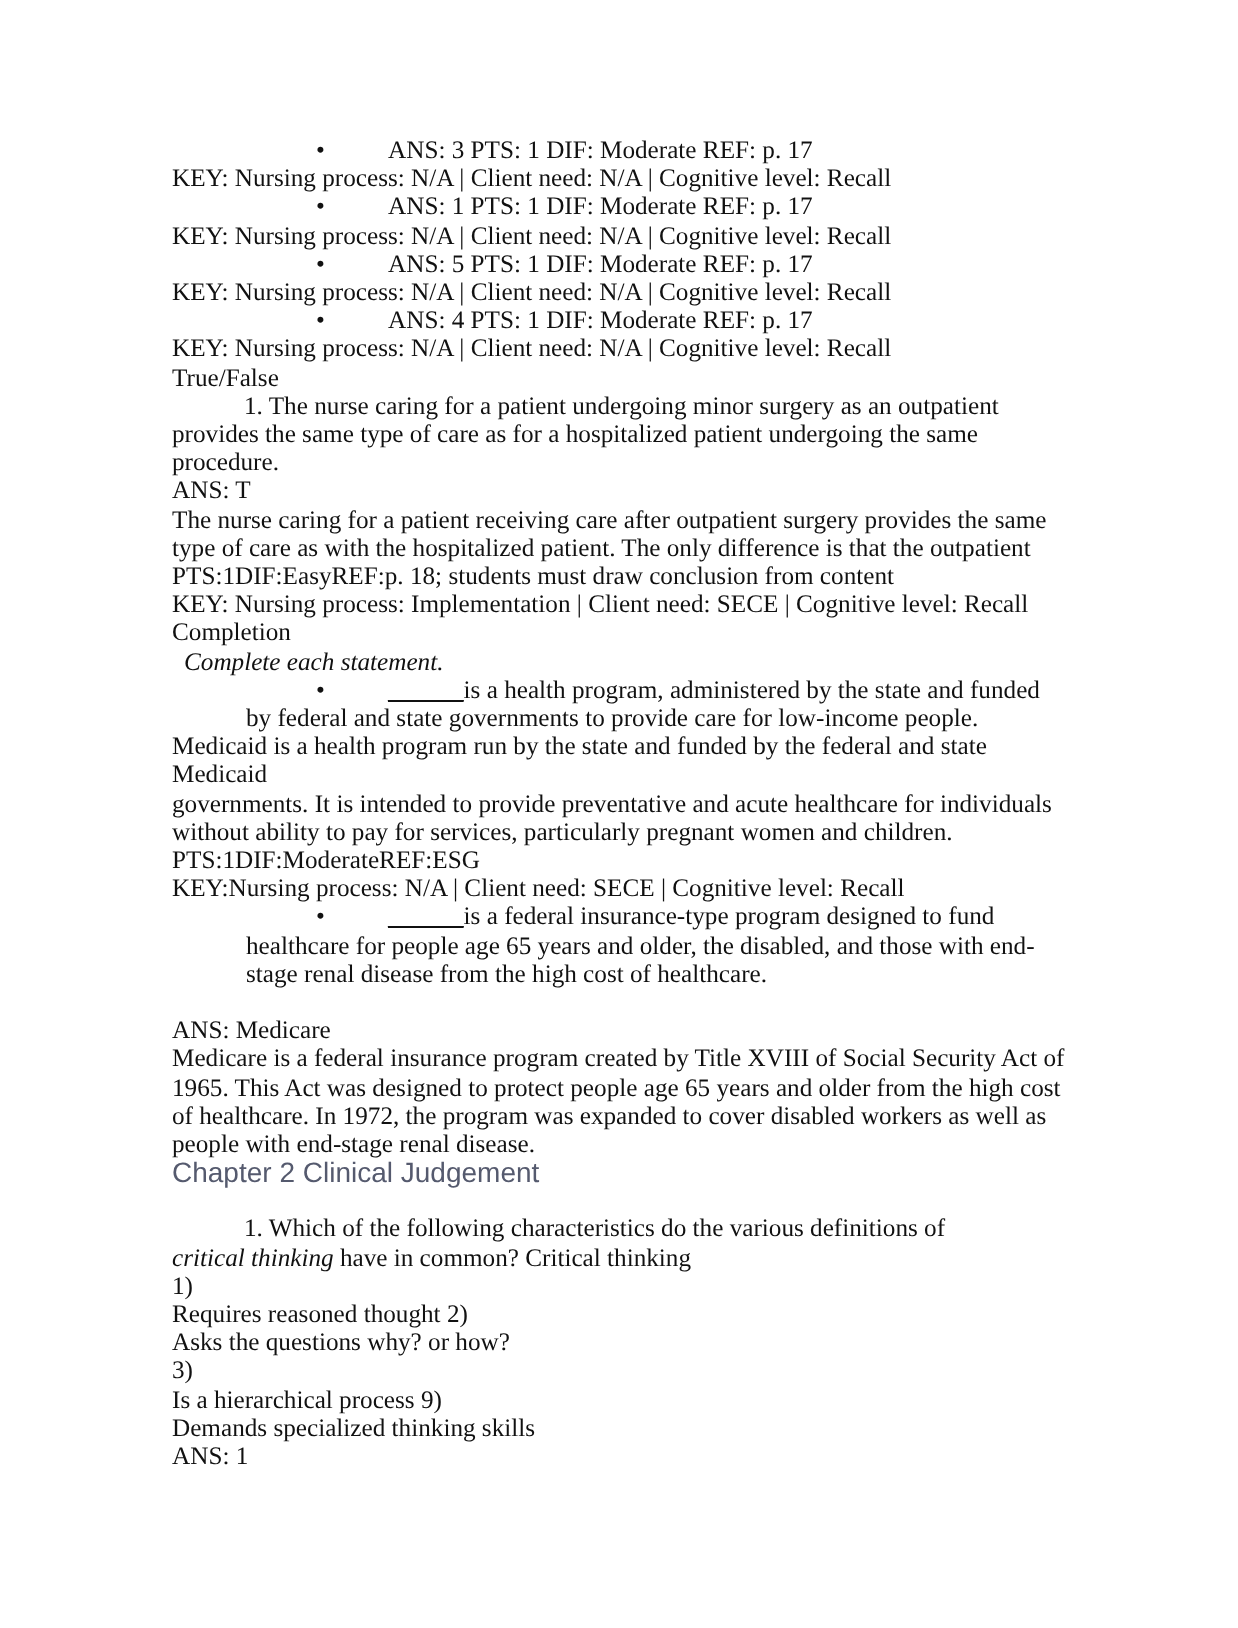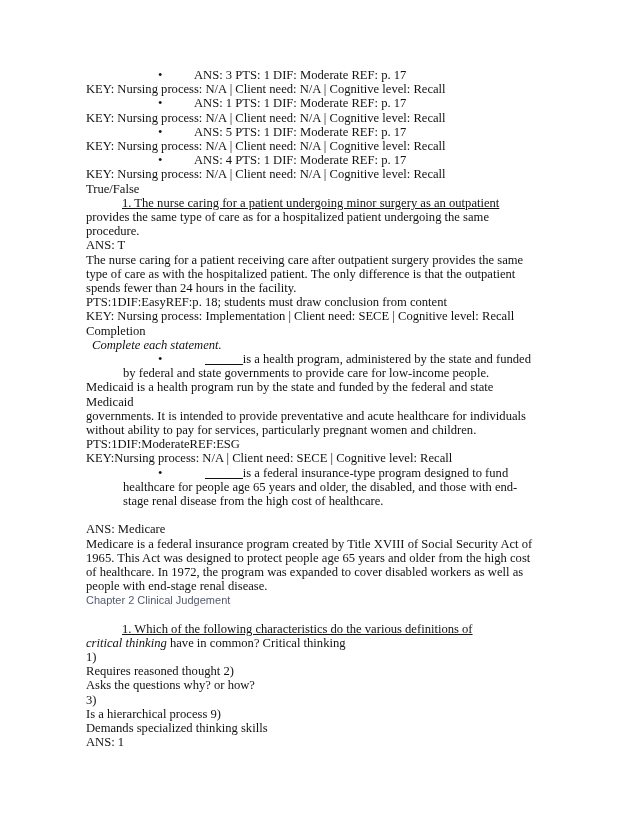--- a/index.html
+++ b/index.html
@@ -3,25 +3,25 @@
 <meta charset="utf-8">
 <style>
   html, body { margin: 0; padding: 0; background: #ffffff; }
   body { width: 619px; height: 814px; position: relative; overflow: hidden;
          font-family: "Liberation Serif", "DejaVu Serif", serif; font-size: 12.6px; color: #111; }
   .page { position: absolute; left: 86px; top: 68px; width: 440px; line-height: 14.2px; }
   .line { white-space: nowrap; display: block; }
   .bullet-row { display: block; position: relative; padding-left: 108px; white-space: nowrap; }
   .bullet-row .dot { position: absolute; left: 72px; top: 0; }
   .hang { display: block; padding-left: 37px; white-space: nowrap; }
-  .indent-first { text-indent: 36px; text-decoration: underline; }
+  .indent-first { text-indent: 36px; }
   .italic { font-style: italic; }
   .ital-inst { display: block; padding-left: 6px; font-style: italic; }
-  .blank { text-decoration: underline; margin-left: 11px; }
-  .chapter { font-family: "Liberation Sans", "DejaVu Sans", sans-serif; color: #555a6e; font-size: 11px; display: block; }
+  .blank { text-decoration: underline; }
+  .chapter { font-family: "Liberation Sans", "DejaVu Sans", sans-serif; color: #555a6e; font-size: 14px; display: block; }
   .gap { display: block; height: 14px; }
 </style>
 </head>
 <body>
 
 <div class="page">
 
   <div>
     <span class="bullet-row"><span class="dot">•</span><span>ANS: 3 PTS: 1 DIF: Moderate REF: p. 17</span></span>
     <span class="line">KEY: Nursing process: N/A | Client need: N/A | Cognitive level: Recall</span>
@@ -40,21 +40,20 @@
   </div>
 
   <div>
     <span class="line">True/False</span>
     <span class="line indent-first">1. The nurse caring for a patient undergoing minor surgery as an outpatient</span>
     <span class="line">provides the same type of care as for a hospitalized patient undergoing the same</span>
     <span class="line">procedure.</span>
     <span class="line">ANS: T</span>
     <span class="line">The nurse caring for a patient receiving care after outpatient surgery provides the same</span>
     <span class="line">type of care as with the hospitalized patient. The only difference is that the outpatient</span>
-    <span class="line">spends fewer than 24 hours in the facility.</span>
     <span class="line">PTS:1DIF:EasyREF:p. 18; students must draw conclusion from content</span>
     <span class="line">KEY: Nursing process: Implementation | Client need: SECE | Cognitive level: Recall</span>
   </div>
 
   <div>
     <span class="line">Completion</span>
     <span class="ital-inst">Complete each statement.</span>
 
     <div>
       <span class="bullet-row"><span class="dot">•</span><span class="blank">______</span><span>is a health program, administered by the state and funded</span></span>

